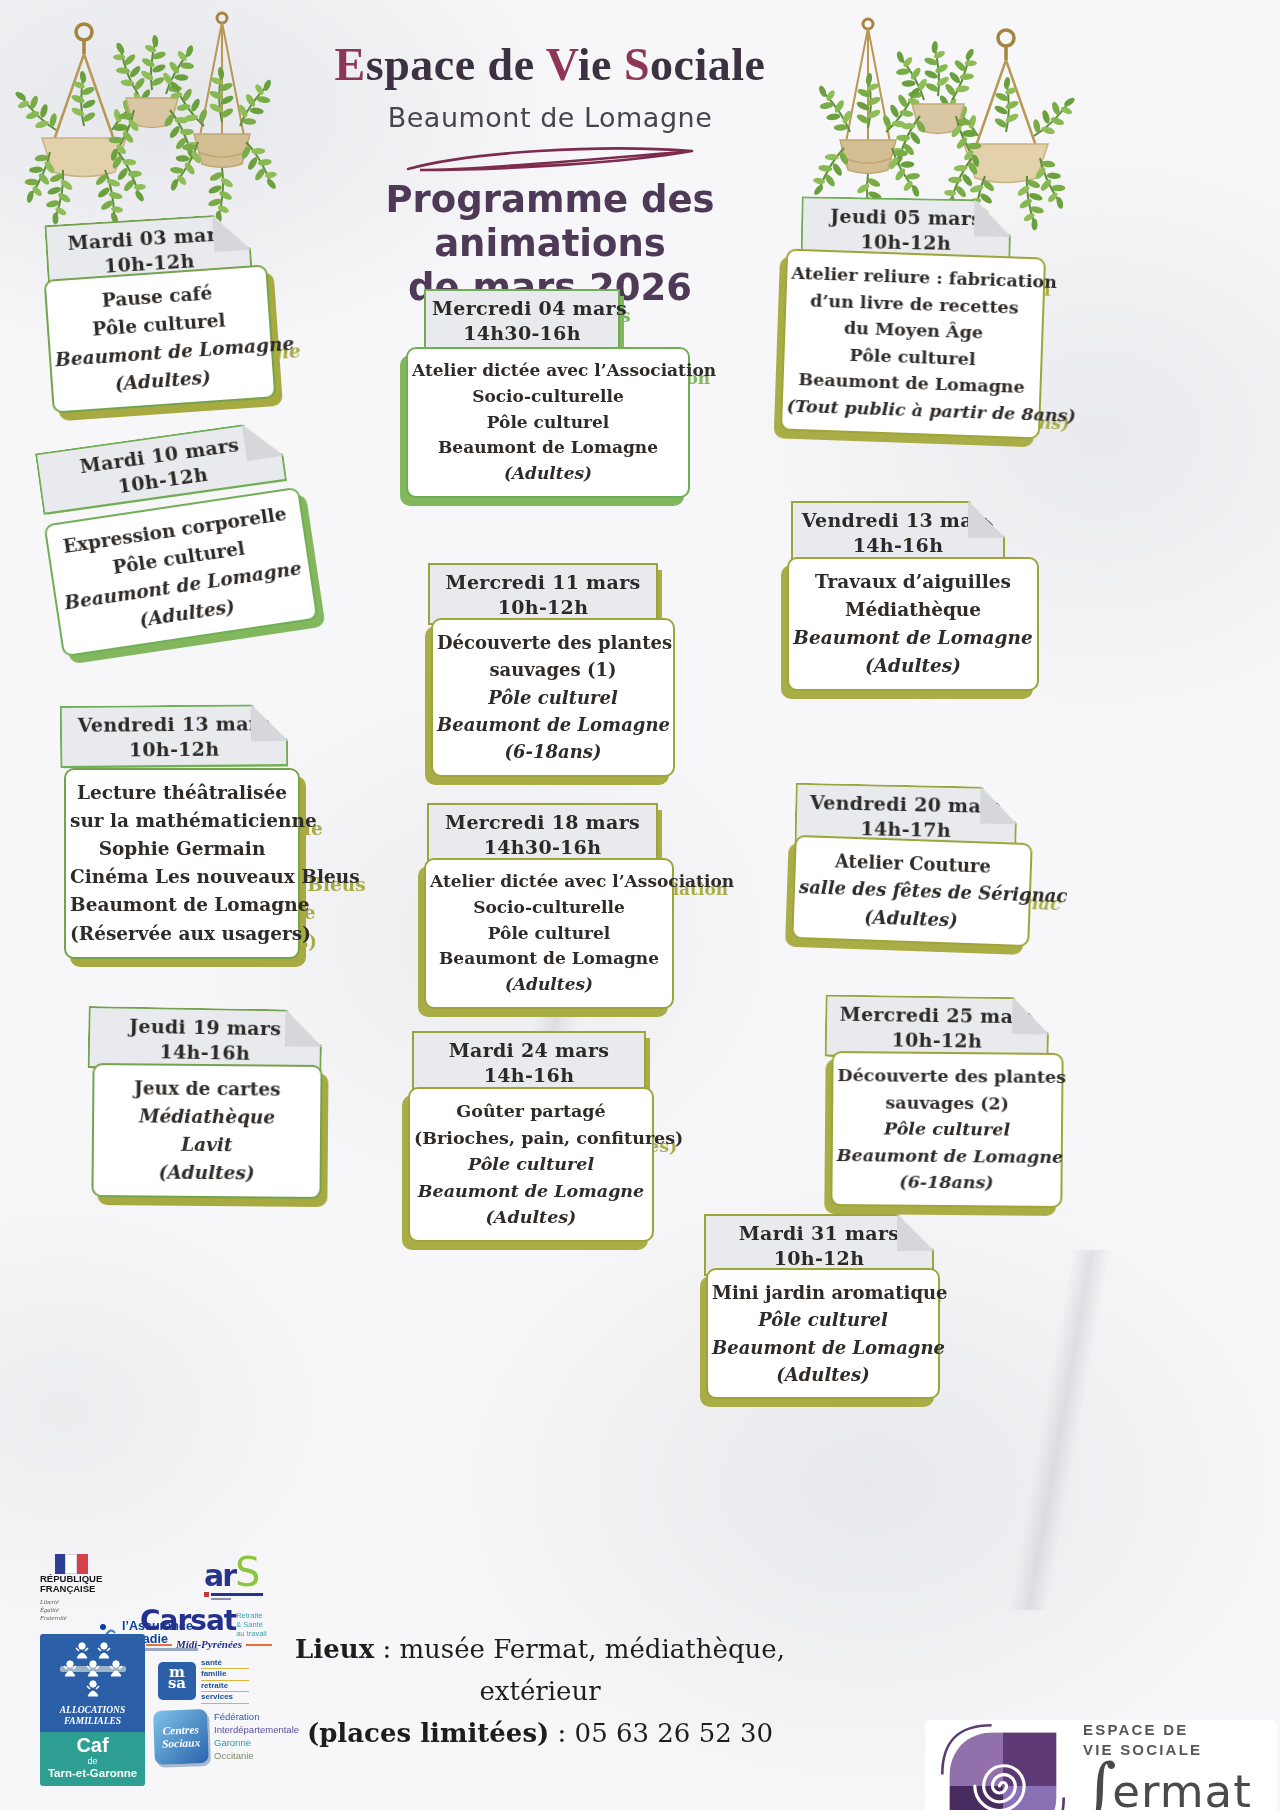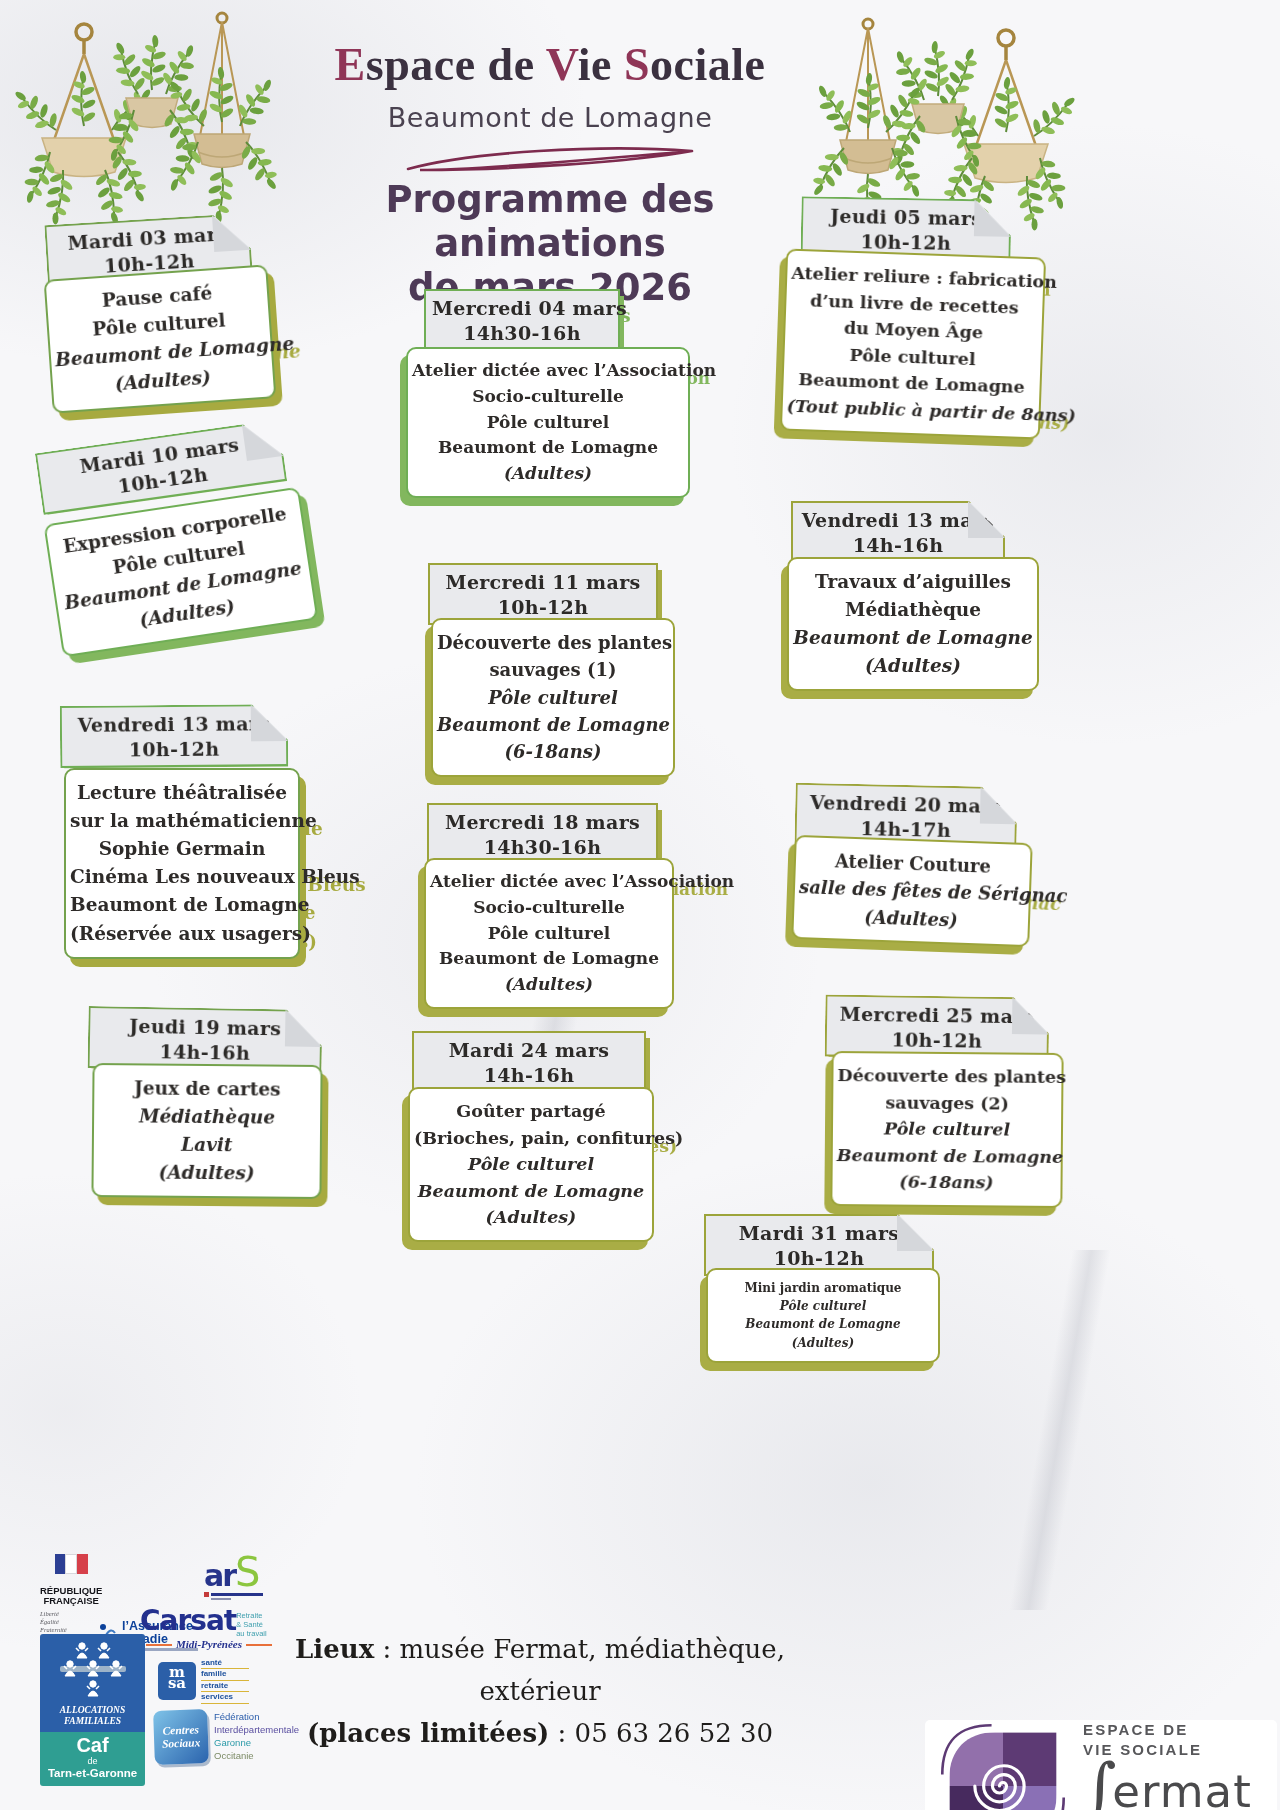--- a/index.html
+++ b/index.html
@@ -48,21 +48,21 @@
   .contact .b{font-weight:700}
   .contact .row.allb{font-weight:700}
 
   
   .logos{position:absolute;left:28px;top:1550px;width:330px;height:250px}
   .logos *{box-sizing:border-box}
   .lg{position:absolute}
   .rf-flag{display:flex;width:33px;height:20px;margin:0 auto}
   .rf-flag span{flex:1}
   .fb1{background:#2c3f94}.fb2{background:#fff;border:1px solid #d8d8dc}.fb3{background:#d6404a}
-  .rf-t{font:700 9.5px/1.1 "Liberation Sans",sans-serif;color:#14141a;text-align:center;margin-top:12px}
+  .rf-t{font:700 9.5px/1.1 "Liberation Sans",sans-serif;color:#14141a;text-align:left;margin-top:0}
   .rf-motto{font:italic 400 6.5px/1.25 "Liberation Serif",serif;color:#5a5a60;margin-top:3px}
   .ars-ar{font:700 30px/1 "DejaVu Sans",sans-serif;color:#27348b;letter-spacing:-2px}
   .ars-s{font:400 40px/0.8 "DejaVu Sans",sans-serif;color:#8cc63f}
   .ars-sub{margin-top:1px;display:flex;align-items:center;gap:2px}
   .ars-red{width:5px;height:5px;background:#c43a3a}
   .ars-bar{width:52px;height:3px;background:#27348b}
   .ars-bar2{width:20px;height:2px;background:#8a8fb0}
   .am{display:flex;align-items:center;gap:4px}
   .am-t{font:700 12.5px/1.05 "Liberation Sans",sans-serif;color:#0c419a;text-align:left}
   .am-bar{width:78px;height:2.5px;background:#9aa6c2;margin-top:2px;margin-left:26px}
@@ -311,21 +311,21 @@
       <div class="ln it">salle des fêtes de Sérignac</div>
       <div class="ln it">(Adultes)</div>
     </div>
   <div class="note-body to shr" style="left:831px;top:1052px;width:232px;--rot:0.5deg;font-size:17.5px">
       <div class="ln">Découverte des plantes</div>
       <div class="ln">sauvages (2)</div>
       <div class="ln it">Pôle culturel</div>
       <div class="ln it">Beaumont de Lomagne</div>
       <div class="ln it">(6-18ans)</div>
     </div>
-  <div class="note-body to shr" style="left:706px;top:1268px;width:234px;font-size:12px">
+  <div class="note-body to shr" style="left:706px;top:1268px;width:234px;font-size:18px">
       <div class="ln">Mini jardin aromatique</div>
       <div class="ln it">Pôle culturel</div>
       <div class="ln it">Beaumont de Lomagne</div>
       <div class="ln it">(Adultes)</div>
     </div>
 
   <div class="contact">
     <div class="row"><span class="b">Lieux</span><span> : musée Fermat, médiathèque, extérieur</span></div>
     <div class="row"><span class="b">(places limitées)</span><span> : 05 63 26 52 30</span></div>
 

